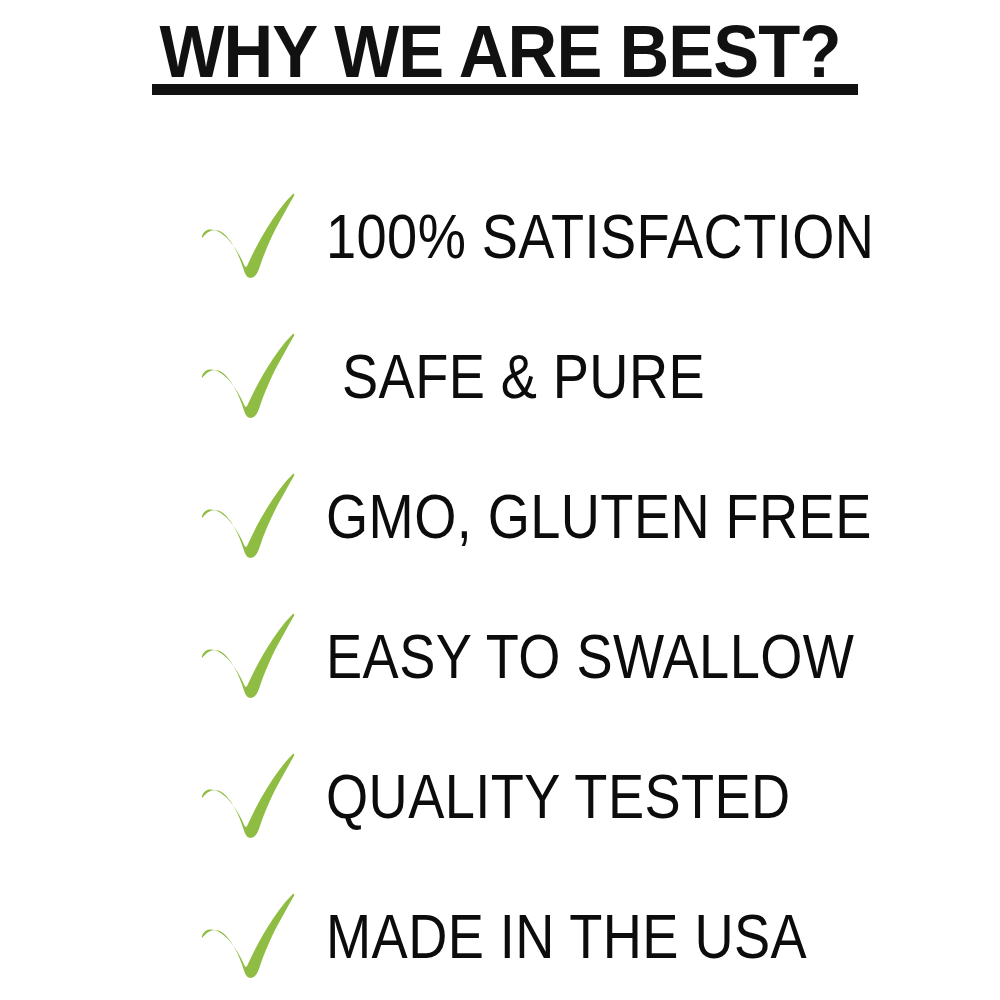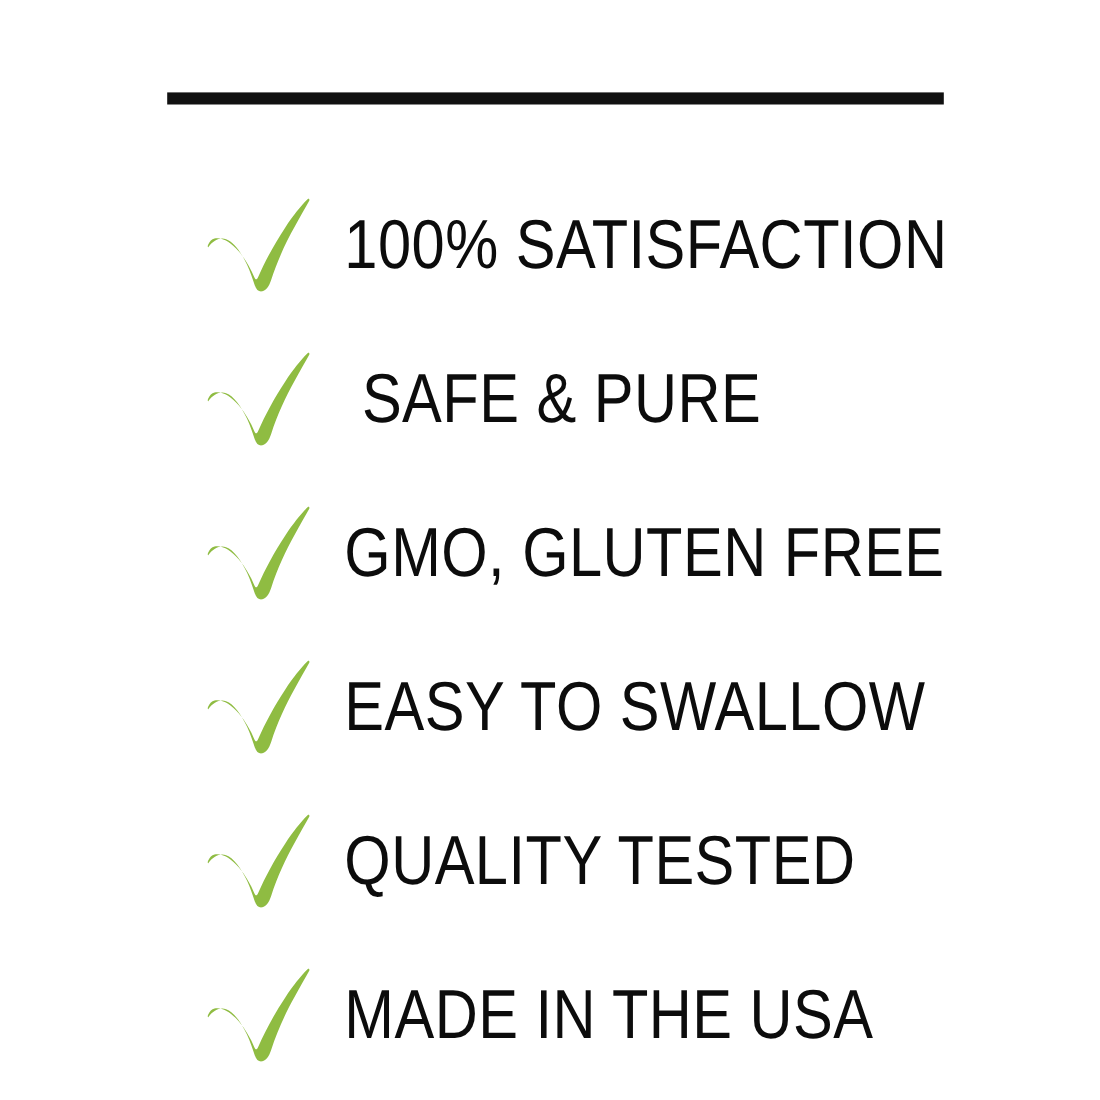--- a/index.html
+++ b/index.html
@@ -52,21 +52,21 @@
   }
 
   
   .feature-list {
     position: absolute;
     left: 0;
     top: 150px;
     width: 910px;
     height: 830px;
     list-style: none;
-    margin: 3px;
+    margin: 16px;
     padding: 0;
   }
   .feature-row {
     position: relative;
     height: 140px;
     display: flex;
     align-items: center;
   }
   .check-wrap {
     position: absolute;
@@ -98,20 +98,23 @@
   }
   .feature-row.indent .feature-label {
     left: 326px;
   }
 </style>
 </head>
 <body>
 
 <div class="page">
 
+  <div class="title-block">
+    <span class="title-text">WHY WE ARE BEST?</span>
+  </div>
   <div class="title-rule"></div>
 
   <ul class="feature-list">
 
     <li class="feature-row">
       <span class="check-wrap">
         <svg viewBox="0 0 98 92" xmlns="http://www.w3.org/2000/svg" aria-hidden="true">
           <path d="M3.5 47.5 C8 41.5 14 38.5 19.5 40.5 C26.5 43 33 52 38.5 63.5 C41.5 70 43.5 76 45.5 82 C47 86.5 49.5 88.5 52.5 87.8 C56 87 58.5 83.5 60.5 77.5 C66 60.5 74 43 82 29 C87 20 91.5 12 95 5.8 C95.8 4.3 94.8 3.1 93.6 4.2 C87.5 10.2 80.5 19 73.5 29.5 C63.5 44.5 55 60.5 48.8 74.5 C47.5 77.5 46.3 77.7 45.2 75 C42 67.3 37 58.5 31 51.5 C24 43.2 16 38.3 9 39.8 C6.5 40.3 4.6 42.4 3.2 45.6 C2.6 47 2.9 48.2 3.5 47.5 Z" fill="#8FBC42"></path>
         </svg>
       </span>

